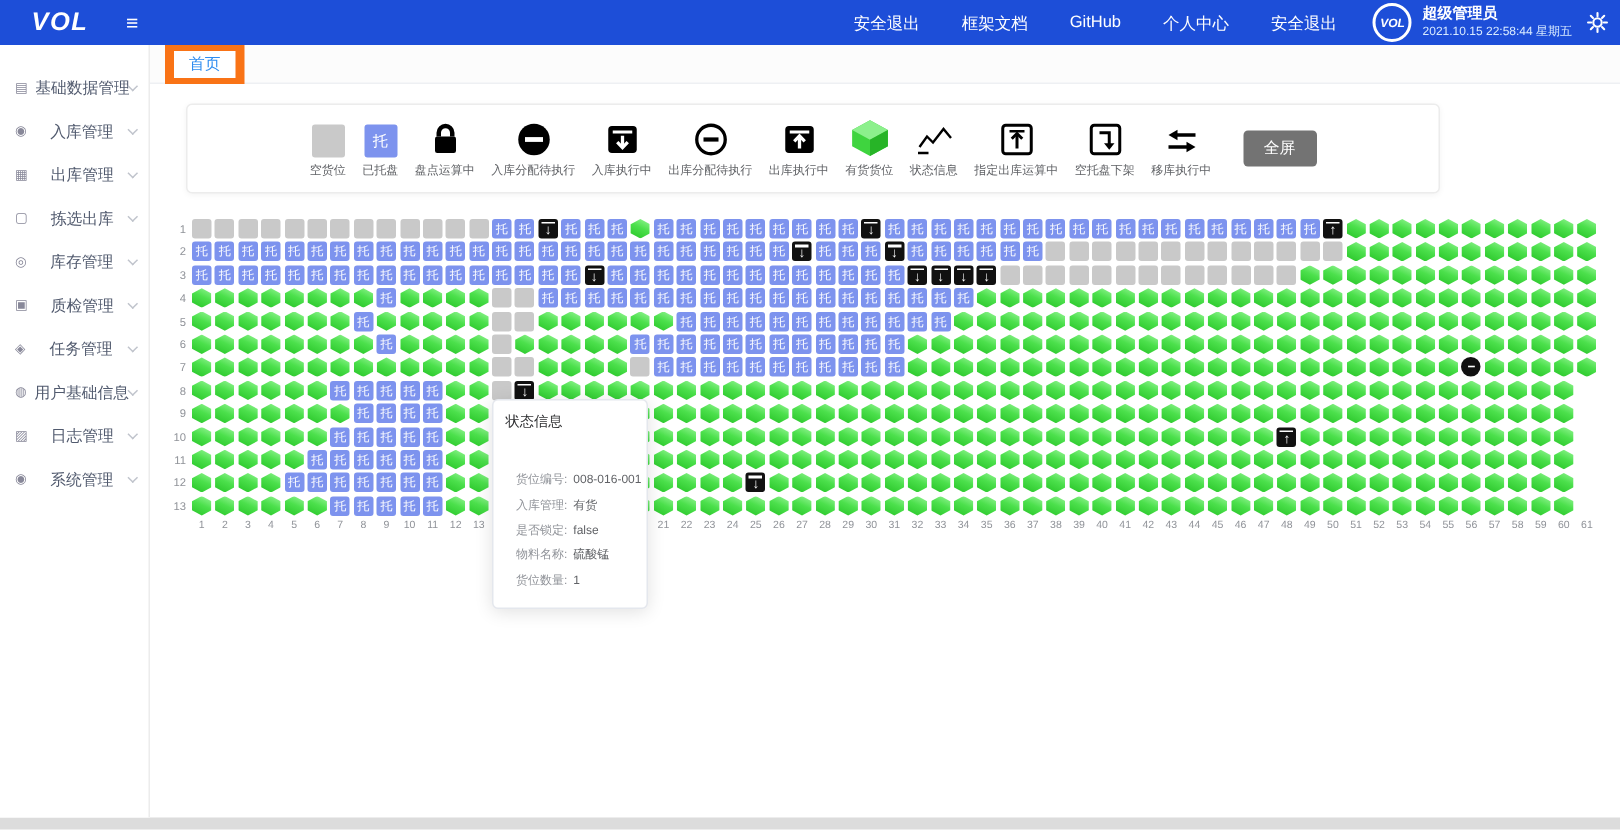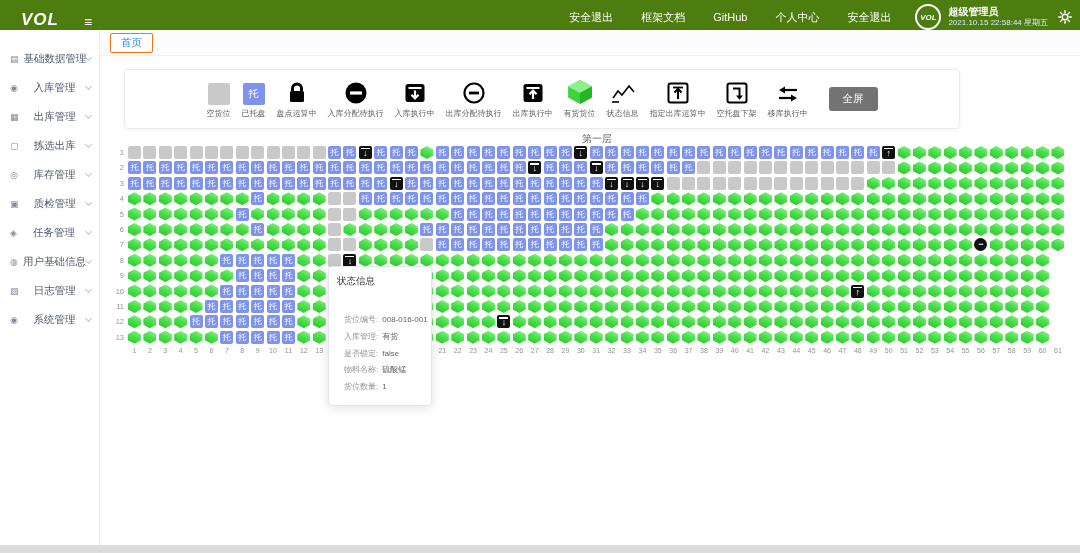--- a/index.html
+++ b/index.html
@@ -1,21 +1,21 @@
 <!DOCTYPE html>
 <html><head>
 <meta charset="utf-8">
 <style>
   * { margin:0; padding:0; box-sizing:border-box; }
   html,body { width:1080px; height:553px; overflow:hidden; background:#fff;
     font-family:"Liberation Sans","DejaVu Sans",sans-serif; }
 
   
   .navbar { position:absolute; left:0; top:0; width:1080px; height:30px;
-    background:#4d7c0f; color:#fff; display:flex; align-items:flex-end; z-index:30; }
+    background:#1d4ed8; color:#fff; display:flex; align-items:center; z-index:30; }
   .logo { font-size:17px; font-weight:bold; font-style:italic; letter-spacing:1px;
     width:80px; text-align:center; }
   .hamburger { font-size:14px; margin:0 10px 0 4px; cursor:pointer; }
   .app-title { font-size:12px; letter-spacing:1px; }
   .nav-right { margin-left:auto; display:flex; align-items:center; }
   .nav-item { font-size:11px; margin:0 14px; cursor:pointer; white-space:nowrap; }
   .avatar { width:26px; height:26px; border:2px solid #fff; border-radius:50%;
     display:flex; align-items:center; justify-content:center;
     font-size:8px; font-weight:bold; font-style:italic; margin:0 7px 0 10px; }
   .user-block { line-height:1.2; margin-right:8px; }
@@ -30,21 +30,21 @@
     font-size:10.5px; color:#515a6e; cursor:pointer; }
   .side-icon { font-size:9px; color:#889; margin-right:5px; }
   .side-label { flex:1; white-space:nowrap; overflow:hidden;text-align:center; }
   .chev { width:5px; height:5px; border-right:1.3px solid #c0c4cc;
     border-bottom:1.3px solid #c0c4cc; transform:rotate(45deg); margin-top:-3px; }
 
   
   .tabbar { position:absolute; left:100px; right:0; top:30px; height:26px;
     background:#fcfcfc; border-bottom:1px solid #eef0f3; display:flex; align-items:center; }
   .tab-chip { margin-left:10px; font-size:10.5px; color:#2d8cf0; background:#fff;
-    border:1px solid #f97316; border-radius:2px; padding:2px 10px; cursor:pointer; }
+    border:6px solid #f97316; border-radius:2px; padding:2px 10px; cursor:pointer; }
 
   
   .content { position:absolute; left:100px; top:56px; right:0; bottom:8px; background:#fff; }
 
   
   .legend-card { position:absolute; left:24px; top:13px; width:836px; height:60px;
     background:#fff; border:1px solid #ececec; border-radius:4px;
     box-shadow:0 1px 4px rgba(0,0,0,.05);
     display:flex; align-items:center; justify-content:center; gap:11px; padding:0 10px; }
   .lg-item { display:flex; flex-direction:column; align-items:center; gap:3px; }
@@ -298,21 +298,20 @@
           <polygon points="9,3.5 9,10.5 3,7" fill="#000"></polygon>
           <path d="M3 15h13" stroke="#000" stroke-width="2.2"></path>
           <polygon points="15,11.5 15,18.5 21,15" fill="#000"></polygon>
         </svg>
       </div>
       <div class="lg-label">移库执行中</div>
     </div>
     <button class="btn-full">全屏</button>
   </div>
 
-  <div class="floor-title">第一层</div>
 
   <div class="grid-wrap" id="grid">
       <div class="grid-row">
         <span class="row-label">1</span>
         <span class="cell cE"></span>
         <span class="cell cE"></span>
         <span class="cell cE"></span>
         <span class="cell cE"></span>
         <span class="cell cE"></span>
         <span class="cell cE"></span>

